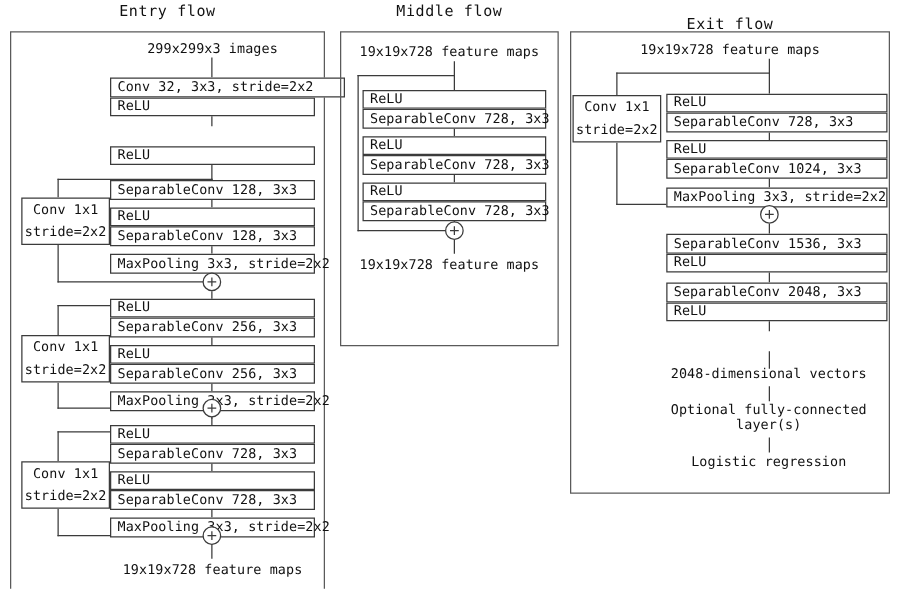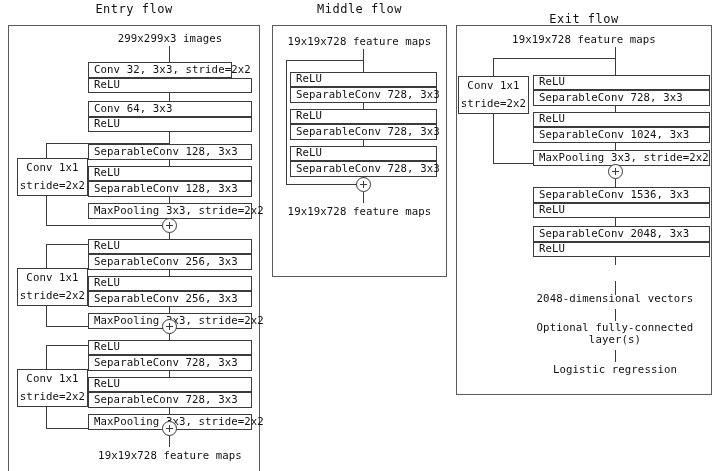--- a/index.html
+++ b/index.html
@@ -66,26 +66,25 @@
 
 <div class="canvas">
 
   <div class="flow-title" style="left:8px;top:2px;width:252px;">Entry flow</div>
   <div class="panel" style="left:8px;top:25px;width:252px;height:455px;"></div>
 
   <div class="lbl" style="left:88px;top:33px;width:164px;">299x299x3 images</div>
 
   <div class="vline" style="left:169px;top:46px;height:16px;"></div>
 
-  <div class="box" style="left:88px;top:62px;width:144px;height:16px;">Conv 32, 3x3, stride=2x2</div>
+  <div class="box" style="left:88px;top:62px;width:188px;height:16px;">Conv 32, 3x3, stride=2x2</div>
   <div class="box" style="left:88px;top:78px;width:164px;height:15px;">ReLU</div>
 
   <div class="vline" style="left:169px;top:93px;height:8px;"></div>
 
-  <div class="box" style="left:88px;top:101px;width:164px;height:16px;">Conv 64, 3x3</div>
   <div class="box" style="left:88px;top:117px;width:164px;height:15px;">ReLU</div>
 
   <div class="vline" style="left:169px;top:132px;height:12px;"></div>
   <div class="hline" style="left:46px;top:143px;width:124px;"></div>
   <div class="vline" style="left:46px;top:143px;height:15px;"></div>
   <div class="vline" style="left:46px;top:196px;height:30px;"></div>
   <div class="hline" style="left:46px;top:225px;width:124px;"></div>
   <div class="vline" style="left:169px;top:143px;height:8px;"></div>
 
   <div class="box two-line center" style="left:17px;top:158px;width:71px;height:38px;">

